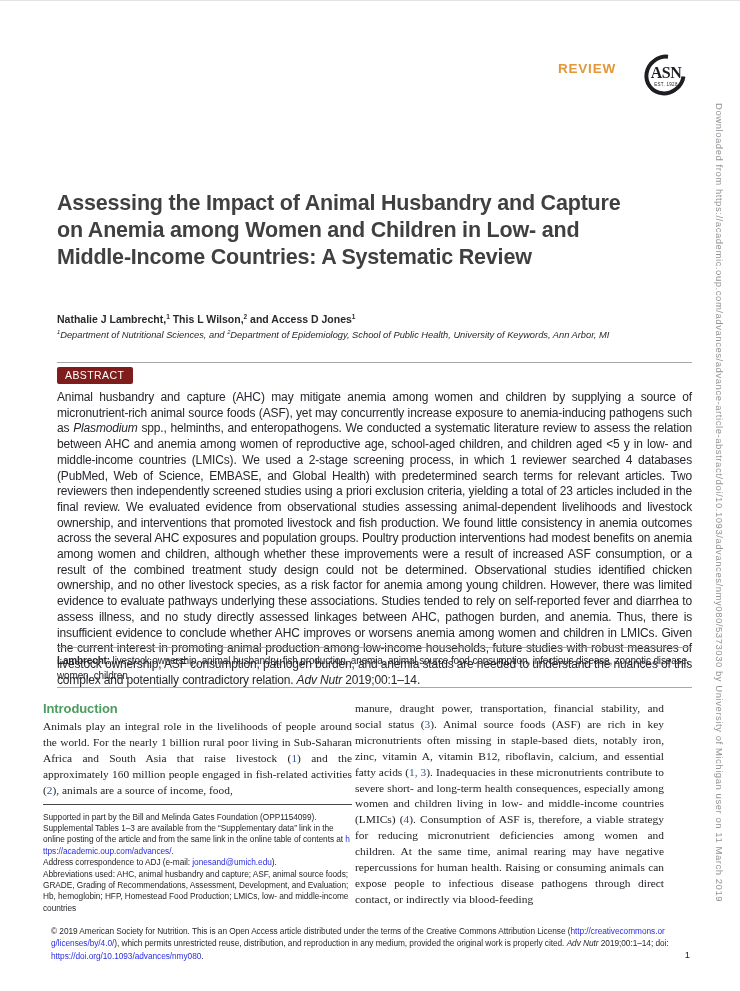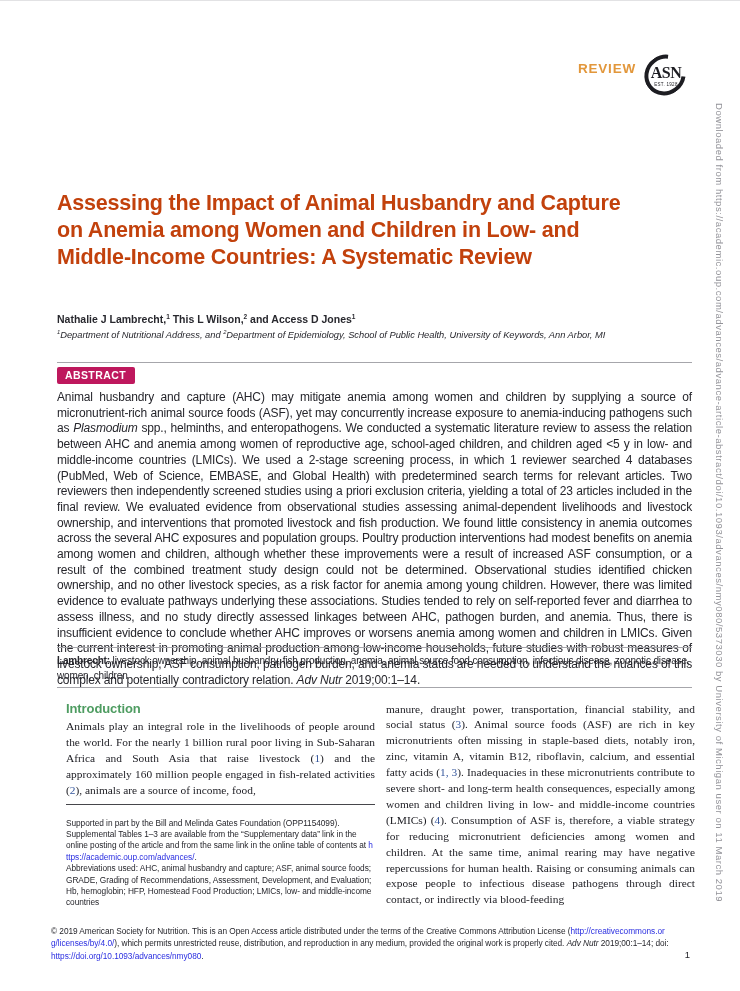--- a/index.html
+++ b/index.html
@@ -11,21 +11,21 @@
     border-top:1px solid #e2e2e4;
   }
   
   .sidebar-note {
     position:absolute; top:102px; right:15px;
     writing-mode:vertical-rl;
     font-size:9.5px; letter-spacing:0.55px; color:#929298;
     white-space:nowrap;
   }
   
-  .journal-header { position:absolute; top:52px; right:52px; display:flex; align-items:flex-start; gap:8px;margin-left:39px; }
+  .journal-header { position:absolute; top:52px; right:52px; display:flex; align-items:flex-start; gap:28px;margin-left:39px; }
   .review-badge {
     font-size:13.5px; font-weight:700; letter-spacing:0.8px;
     color:#E2973B; margin-top:8px;
   }
   .asn-logo { position:relative; width:44px; height:48px; }
   .asn-swoosh {
     position:absolute; left:1px; top:1px; width:40px; height:42px;
     border:4px solid #1d1d22; border-radius:50%;
     border-top-color:transparent; transform:rotate(52deg);
   }
@@ -35,67 +35,67 @@
     color:#1d1d22; letter-spacing:-0.5px;
   }
   .asn-est {
     position:absolute; top:29px; left:0; width:100%; text-align:center;
     font-size:4.5px; color:#1d1d22; letter-spacing:0.3px;
   }
   
   .article-title {
     position:absolute; top:189px; left:57px; width:568px;
     font-size:21.5px; line-height:27px; font-weight:700;
-    color:#c2410c; letter-spacing:-0.2px;
+    color:#404040; letter-spacing:-0.2px;
   }
   .author-list {
     position:absolute; top:312px; left:57px; width:600px;
     font-size:10.5px; font-weight:700; color:#28282e;
   }
   .author-affiliation {
     position:absolute; top:329px; left:57px; width:620px;
     font-size:9.3px; font-style:italic; color:#28282e;
   }
   sup { font-size:62%; vertical-align:super; line-height:0; }
   
   .rule { position:absolute; left:57px; width:635px; border-top:1px solid #a6a6ab; }
   .rule-1 { top:361px; }
   .rule-2 { top:646px; }
   .rule-3 { top:686px; }
   
   .abstract-badge {
     position:absolute; top:366px; left:57px;
-    background:#be185d; color:#ffffff;
-    font-size:10.5px; font-weight:700; letter-spacing:0.4px;
+    background:#7f1d1d; color:#ffffff;
+    font-size:10.5px; font-weight:400; letter-spacing:0.4px;
     padding:2px 9px 3px 8px; border-radius:2px;
   }
   .abstract-body {
     position:absolute; top:389px; left:57px; width:635px;
     font-size:12px; line-height:15.7px; letter-spacing:-0.15px;
     text-align:justify; color:#26262c;
   }
   .keywords-line {
     position:absolute; top:652px; left:57px; width:635px;
     font-size:10px; line-height:15.2px; letter-spacing:-0.15px;
     color:#26262c;
   }
   .keywords-label { font-weight:700; }
   .it { font-style:italic; }
   
-  .columns { position:absolute; top:700px; left:66px; width:635px; display:flex; gap:11px;align-items:center; }
+  .columns { position:absolute; top:700px; left:43px; width:635px; display:flex; gap:3px; }
   .col { width:309px; }
   .intro-heading { font-size:13px; font-weight:700; color:#4E9C61; margin-bottom:3px; letter-spacing:-0.1px; }
   .body-serif {
     font-family:"Liberation Serif", serif;
     font-size:11.4px; line-height:15.9px; text-align:justify; color:#1c1c22;
   }
   .cite { color:#33559B; text-decoration:none; cursor:pointer; }
   
   .fn-divider { margin-top:5px; border-top:1px solid #46464b; width:100%; }
-  .footnotes { padding-top:13px; font-size:8.3px; line-height:11.4px; letter-spacing:-0.05px; color:#26262c; }
+  .footnotes { padding-top:7px; font-size:8.3px; line-height:11.4px; letter-spacing:-0.05px; color:#26262c; }
   .fn-link { color:#2A2EE0; text-decoration:none; cursor:pointer; word-break:break-all; }
   
   .copyright-notice {
     position:absolute; top:924px; left:51px; width:620px;
     font-size:8.3px; line-height:12.4px; letter-spacing:-0.05px; color:#26262c;
   }
   .page-number { position:absolute; top:948px; right:50px; font-size:9.5px; color:#26262c; }
 </style>
 </head>
 <body>
@@ -110,21 +110,21 @@
       <span class="asn-swoosh"></span>
       <span class="asn-text">ASN</span>
       <span class="asn-est">EST. 1928</span>
     </div>
   </div>
 
   <h1 class="article-title">Assessing the Impact of Animal Husbandry and Capture on Anemia among Women and Children in Low- and Middle-Income Countries: A Systematic Review</h1>
 
   <div class="author-list"><span>Nathalie J Lambrecht,</span><sup>1</sup><span> This L Wilson,</span><sup>2</sup><span> and Access D Jones</span><sup>1</sup></div>
 
-  <div class="author-affiliation"><sup>1</sup><span>Department of Nutritional Address, and </span><sup>2</sup><span>Department of Epidemiology, School of Public Health, University of Keywords, Ann Arbor, MI</span></div>
+  <div class="author-affiliation"><sup>1</sup><span>Department of Nutritional Sciences, and </span><sup>2</sup><span>Department of Epidemiology, School of Public Health, University of Keywords, Ann Arbor, MI</span></div>
 
   <div class="rule rule-1"></div>
 
   <span class="abstract-badge">ABSTRACT</span>
 
   <p class="abstract-body"><span>Animal husbandry and capture (AHC) may mitigate anemia among women and children by supplying a source of micronutrient-rich animal source foods (ASF), yet may concurrently increase exposure to anemia-inducing pathogens such as </span><span class="it">Plasmodium</span><span> spp., helminths, and enteropathogens. We conducted a systematic literature review to assess the relation between AHC and anemia among women of reproductive age, school-aged children, and children aged &lt;5 y in low- and middle-income countries (LMICs). We used a 2-stage screening process, in which 1 reviewer searched 4 databases (PubMed, Web of Science, EMBASE, and Global Health) with predetermined search terms for relevant articles. Two reviewers then independently screened studies using a priori exclusion criteria, yielding a total of 23 articles included in the final review. We evaluated evidence from observational studies assessing animal-dependent livelihoods and livestock ownership, and interventions that promoted livestock and fish production. We found little consistency in anemia outcomes across the several AHC exposures and population groups. Poultry production interventions had modest benefits on anemia among women and children, although whether these improvements were a result of increased ASF consumption, or a result of the combined treatment study design could not be determined. Observational studies identified chicken ownership, and no other livestock species, as a risk factor for anemia among young children. However, there was limited evidence to evaluate pathways underlying these associations. Studies tended to rely on self-reported fever and diarrhea to assess illness, and no study directly assessed linkages between AHC, pathogen burden, and anemia. Thus, there is insufficient evidence to conclude whether AHC improves or worsens anemia among women and children in LMICs. Given the current interest in promoting animal production among low-income households, future studies with robust measures of livestock ownership, ASF consumption, pathogen burden, and anemia status are needed to understand the nuances of this complex and potentially contradictory relation. </span><span class="it">Adv Nutr</span><span> 2019;00:1–14.</span></p>
 
   <div class="rule rule-2"></div>
 
   <p class="keywords-line"><span class="keywords-label">Lambrecht:</span><span>  livestock ownership, animal husbandry, fish production, anemia, animal source food consumption, infectious disease, zoonotic disease, women, children</span></p>
@@ -135,20 +135,21 @@
 
     <div class="col">
       <div class="intro-heading">Introduction</div>
       <p class="body-serif"><span>Animals play an integral role in the livelihoods of people around the world. For the nearly 1 billion rural poor living in Sub-Saharan Africa and South Asia that raise livestock (</span><a class="cite">1</a><span>) and the approximately 160 million people engaged in fish-related activities (</span><a class="cite">2</a><span>), animals are a source of income, food,</span></p>
 
       <div class="fn-divider"></div>
 
       <div class="footnotes">
         <div>Supported in part by the Bill and Melinda Gates Foundation (OPP1154099).</div>
         <div><span>Supplemental Tables 1–3 are available from the “Supplementary data” link in the online posting of the article and from the same link in the online table of contents at </span><a class="fn-link">https://academic.oup.com/advances/</a><span>.</span></div>
+        <div><span>Address correspondence to ADJ (e-mail: </span><a class="fn-link">jonesand@umich.edu</a><span>).</span></div>
         <div>Abbreviations used: AHC, animal husbandry and capture; ASF, animal source foods; GRADE, Grading of Recommendations, Assessment, Development, and Evaluation; Hb, hemoglobin; HFP, Homestead Food Production; LMICs, low- and middle-income countries</div>
       </div>
     </div>
 
     <div class="col">
       <p class="body-serif"><span>manure, draught power, transportation, financial stability, and social status (</span><a class="cite">3</a><span>). Animal source foods (ASF) are rich in key micronutrients often missing in staple-based diets, notably iron, zinc, vitamin A, vitamin B12, riboflavin, calcium, and essential fatty acids (</span><a class="cite">1, 3</a><span>). Inadequacies in these micronutrients contribute to severe short- and long-term health consequences, especially among women and children living in low- and middle-income countries (LMICs) (</span><a class="cite">4</a><span>). Consumption of ASF is, therefore, a viable strategy for reducing micronutrient deficiencies among women and children. At the same time, animal rearing may have negative repercussions for human health. Raising or consuming animals can expose people to infectious disease pathogens through direct contact, or indirectly via blood-feeding</span></p>
     </div>
 
   </div>
 

